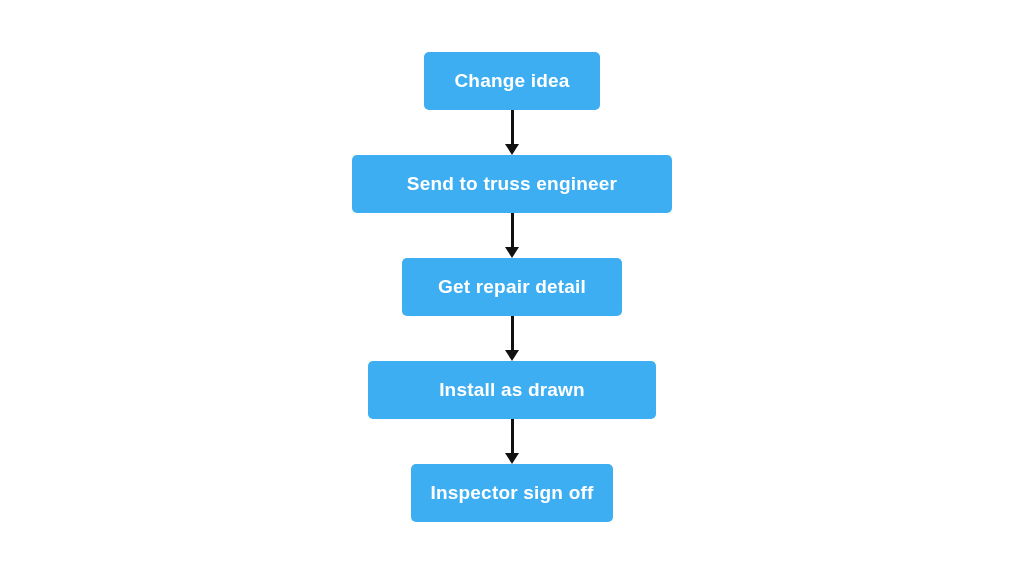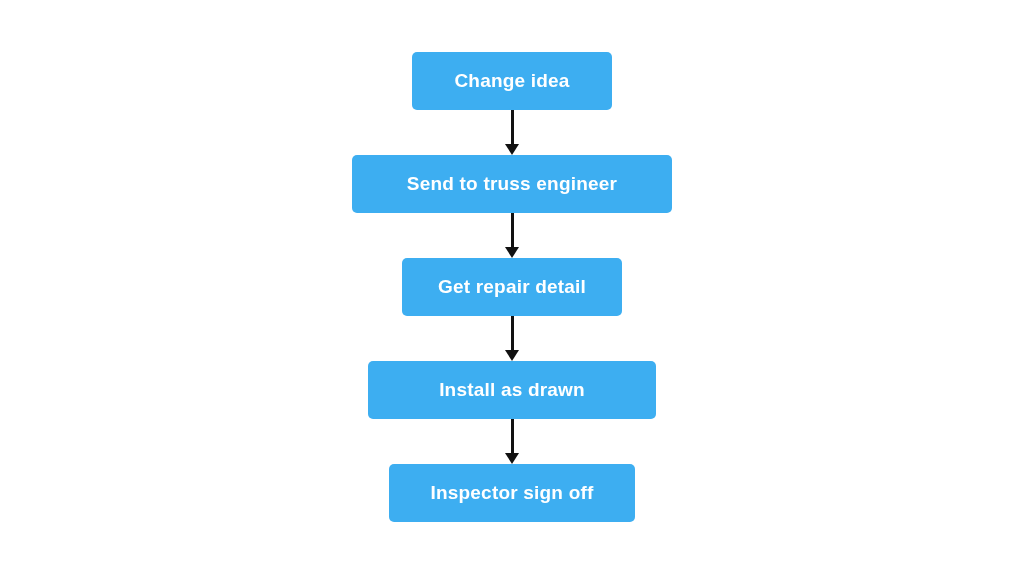--- a/index.html
+++ b/index.html
@@ -64,21 +64,21 @@
     border-right: 7px solid transparent;
     border-top: 11px solid var(--arrow, #111111);
   }
 </style>
 </head>
 <body style="--bg: #ffffff; --node-fill: #3daef1; --node-text: #ffffff; --arrow: #111111;">
 
 <div class="canvas">
   <div class="flow">
 
-    <div class="node" style="width: 200px;">
+    <div class="node" style="width: 176px;">
       <span class="node-label">Change idea</span>
     </div>
 
     <div class="arrow">
       <div class="arrow-stem"></div>
       <div class="arrow-head"></div>
     </div>
 
     <div class="node" style="width: 320px;">
       <span class="node-label">Send to truss engineer</span>
@@ -100,18 +100,18 @@
 
     <div class="node" style="width: 288px;">
       <span class="node-label">Install as drawn</span>
     </div>
 
     <div class="arrow">
       <div class="arrow-stem"></div>
       <div class="arrow-head"></div>
     </div>
 
-    <div class="node" style="width: 246px; text-align: right;">
+    <div class="node" style="width: 202px; text-align: right;">
       <span class="node-label">Inspector sign off</span>
     </div>
 
   </div>
 </div>
 
 </body></html>

